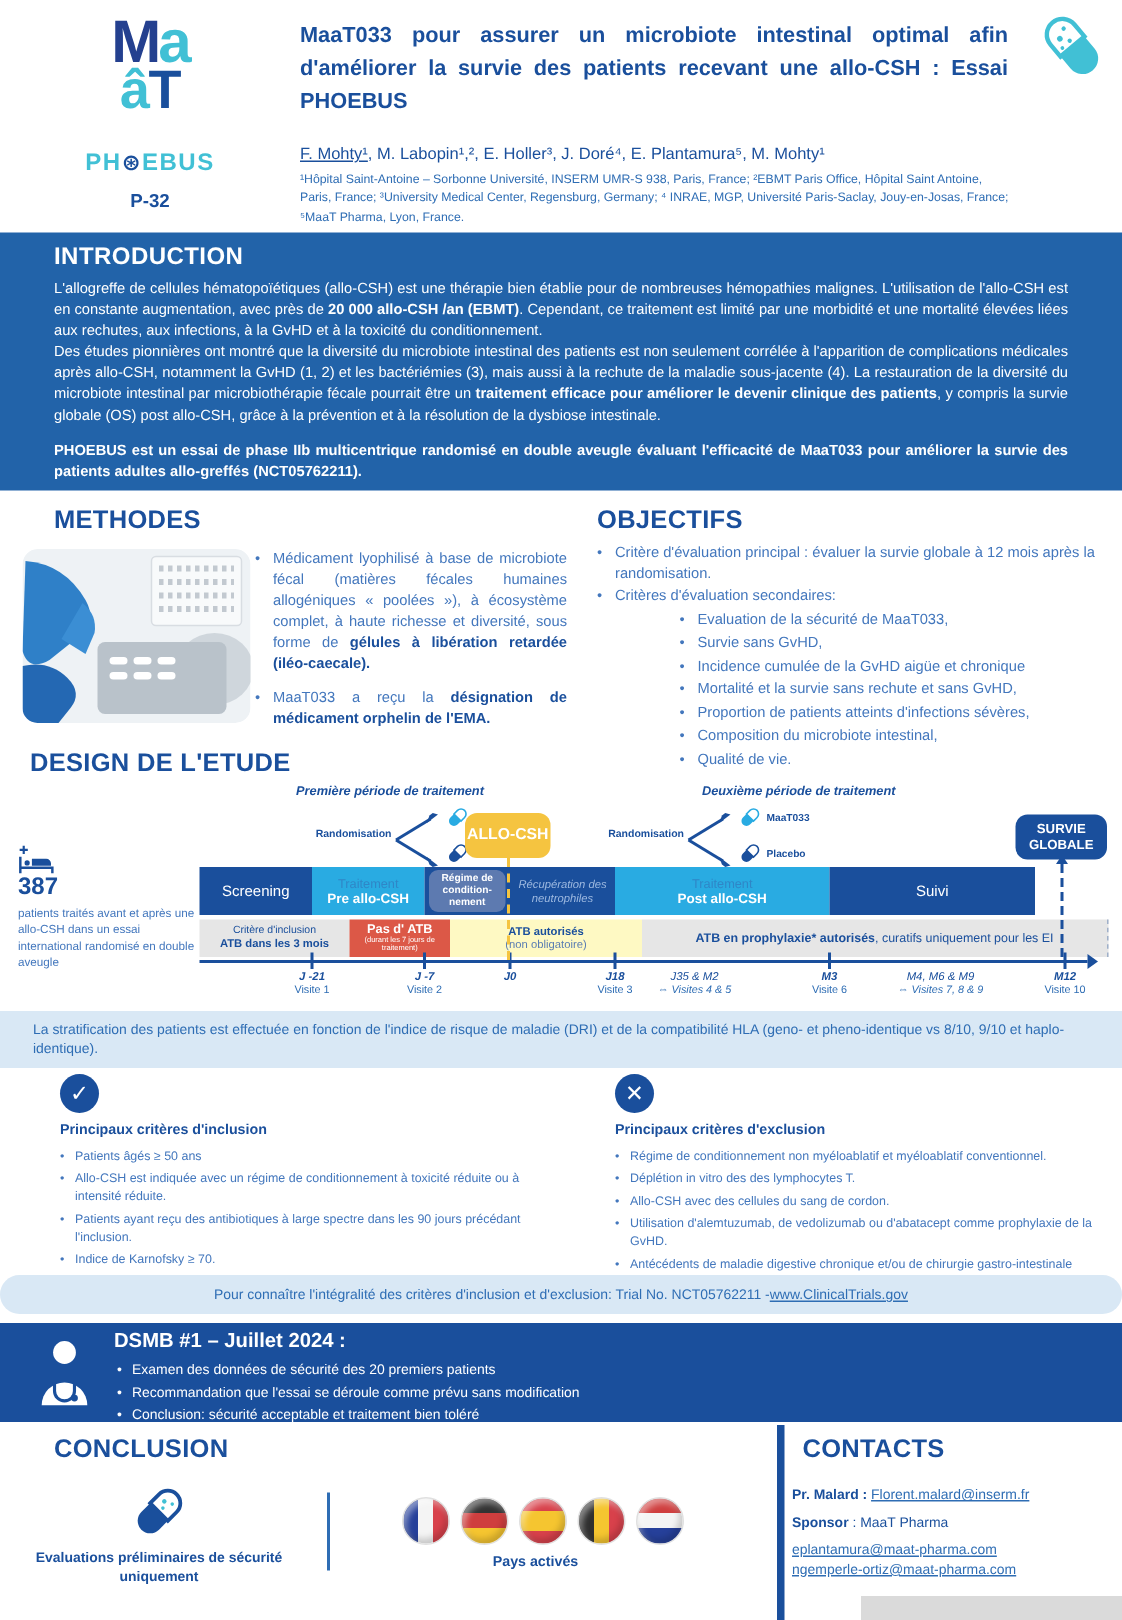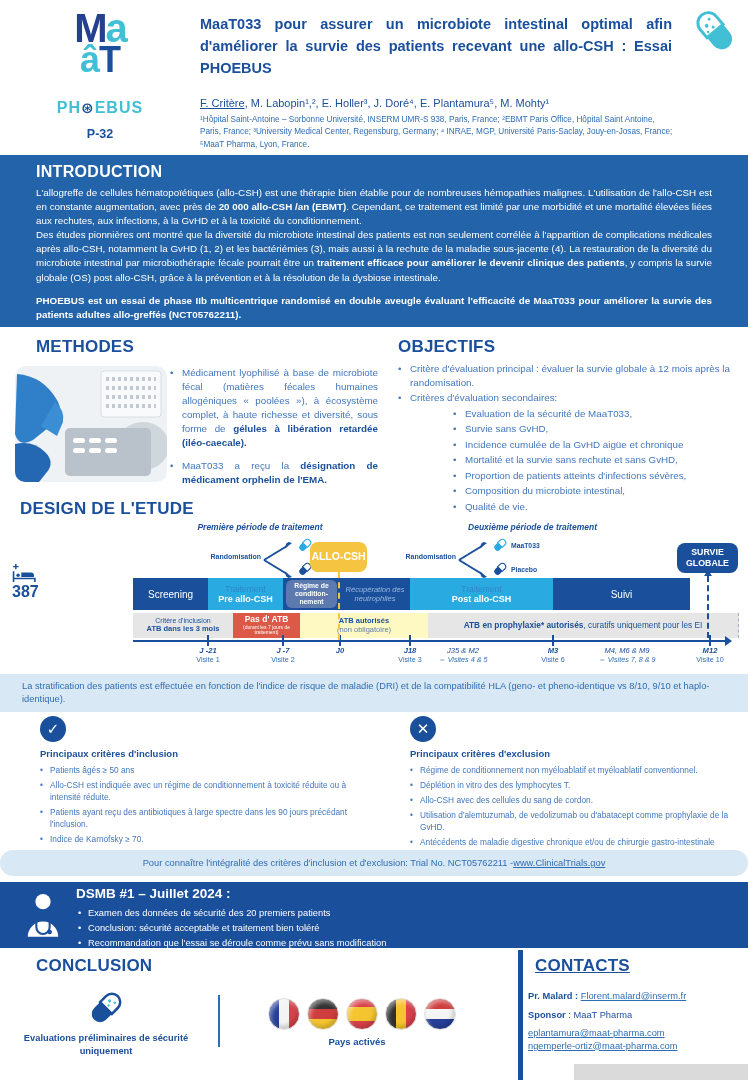--- a/index.html
+++ b/index.html
@@ -145,21 +145,21 @@
 
   <div class="abs maat-logo">
     <div class="maat-l1"><span class="c-navy">M</span><span class="c-teal">a</span></div>
     <div class="maat-l2"><span class="c-teal">â</span><span class="c-dnavy">T</span></div>
   </div>
   <div class="abs phoebus"><span>PH</span><span class="phoebus-o">⊛</span><span>EBUS</span></div>
   <div class="abs p32">P-32</div>
 
   <h1 class="abs title" style="margin:0;">MaaT033 pour assurer un microbiote intestinal optimal afin d'améliorer la survie des patients recevant une allo-CSH : Essai PHOEBUS</h1>
   <p class="abs authors" style="margin:0;">
-    <span class="presenting">F. Critère</span><span>, M. Labopin¹,², E. Holler³, J. Doré⁴, E. Plantamura⁵, M. Mohty¹</span>
+    <span class="presenting">F. Mohty¹</span><span>, M. Labopin¹,², E. Holler³, J. Doré⁴, E. Plantamura⁵, M. Mohty¹</span>
   </p>
   <p class="abs affiliations" style="margin:0;">¹Hôpital Saint-Antoine – Sorbonne Université, INSERM UMR-S 938, Paris, France; ²EBMT Paris Office, Hôpital Saint Antoine, Paris, France; ³University Medical Center, Regensburg, Germany; ⁴ INRAE, MGP, Université Paris-Saclay, Jouy-en-Josas, France; ⁵MaaT Pharma, Lyon, France.</p>
 
   <svg class="abs corner-pill" viewBox="0 0 24 24">
     <g transform="rotate(-40 12 12)">
       <path d="M7 12 V7 a5 5 0 0 1 10 0 v5 z" fill="#fff" stroke="#41c0d5" stroke-width="1.4"></path>
       <path d="M7 12 v5 a5 5 0 0 0 10 0 v-5 z" fill="#41c0d5"></path>
       <circle cx="10.5" cy="7.5" r="0.9" fill="#41c0d5"></circle>
         <circle cx="13.5" cy="5.8" r="0.7" fill="#41c0d5"></circle>
       <circle cx="12.5" cy="10" r="0.7" fill="#41c0d5"></circle>
@@ -267,20 +267,21 @@
   </svg>
   <div class="abs pill-lbl" style="left:511px;top:566px;">Placebo</div>
 
   <svg class="abs nblock-icon" viewBox="0 0 26 22">
     <path d="M4 1 v6 M1 4 h6" stroke="#1a4f9c" stroke-width="1.6" fill="none"></path>
     <path d="M1.5 9 V21 M1.5 17 H25 V21" stroke="#1a4f9c" stroke-width="1.8" fill="none"></path>
     <circle cx="6.5" cy="13.5" r="1.9" fill="#1a4f9c"></circle>
     <path d="M10 15.5 h14 v-1.5 a3.5 3.5 0 0 0 -3.5 -3.5 h-10.5 z" fill="#1a4f9c"></path>
   </svg>
   <div class="abs n-big">387</div>
+  <div class="abs n-desc">patients traités avant et après une allo-CSH dans un essai international randomisé en double aveugle</div>
 
   <div class="abs bar-seg bg-navy" style="left:133px;width:75px;">
       <span class="seg-t-white">Screening</span>
     </div>
   <div class="abs bar-seg bg-lblue" style="left:208px;width:75px;">
     <span class="seg-t1">Traitement</span>
     <span class="seg-t2">Pre allo-CSH</span>
   </div>
   <div class="abs bar-seg bg-navy" style="left:283px;width:57px;">
     <div class="regime-inner">Régime de condition-nement</div>
@@ -382,27 +383,27 @@
   <section class="abs dsmb">
     <svg class="dsmb-icon" viewBox="0 0 40 48">
       <circle cx="20" cy="11" r="8" fill="#fff"></circle>
       <path d="M4 48 a16 16 0 0 1 32 0 z" fill="#fff"></path>
       <path d="M13 32 v6 a7 7 0 0 0 14 0 v-6" stroke="#1a4f9c" stroke-width="2.2" fill="none"></path>
       <circle cx="27" cy="43" r="2.4" fill="#1a4f9c"></circle>
     </svg>
     <div class="dsmb-title">DSMB #1 – Juillet 2024 :</div>
     <div class="dsmb-list">
       <div class="dsmb-li">Examen des données de sécurité des 20 premiers patients</div>
+      <div class="dsmb-li">Recommandation que l'essai se déroule comme prévu sans modification</div>
       <div class="dsmb-li">Conclusion: sécurité acceptable et traitement bien toléré</div>
-      <div class="dsmb-li">Recommandation que l'essai se déroule comme prévu sans modification</div>
     </div>
   </section>
 
   <h2 class="abs sec-title conclusion-title" style="margin:0;">CONCLUSION</h2>
-  <h2 class="abs sec-title contacts-title" style="margin:0;text-decoration:underline;">CONTACTS</h2>
+  <h2 class="abs sec-title contacts-title" style="margin:0;">CONTACTS</h2>
   <div class="abs v-divider"></div>
 
   <svg class="abs concl-pill" viewBox="0 0 24 24">
     <g transform="rotate(45 12 12)">
       <path d="M7 12 V7 a5 5 0 0 1 10 0 v5 z" fill="#fff" stroke="#1a4f9c" stroke-width="1.5"></path>
       <path d="M7 12 v5 a5 5 0 0 0 10 0 v-5 z" fill="#1a4f9c"></path>
       <circle cx="10.5" cy="7.5" r="0.9" fill="#41c0d5"></circle>
         <circle cx="13.5" cy="6" r="0.7" fill="#41c0d5"></circle>
       <circle cx="12" cy="9.8" r="0.7" fill="#41c0d5"></circle>
     </g>

